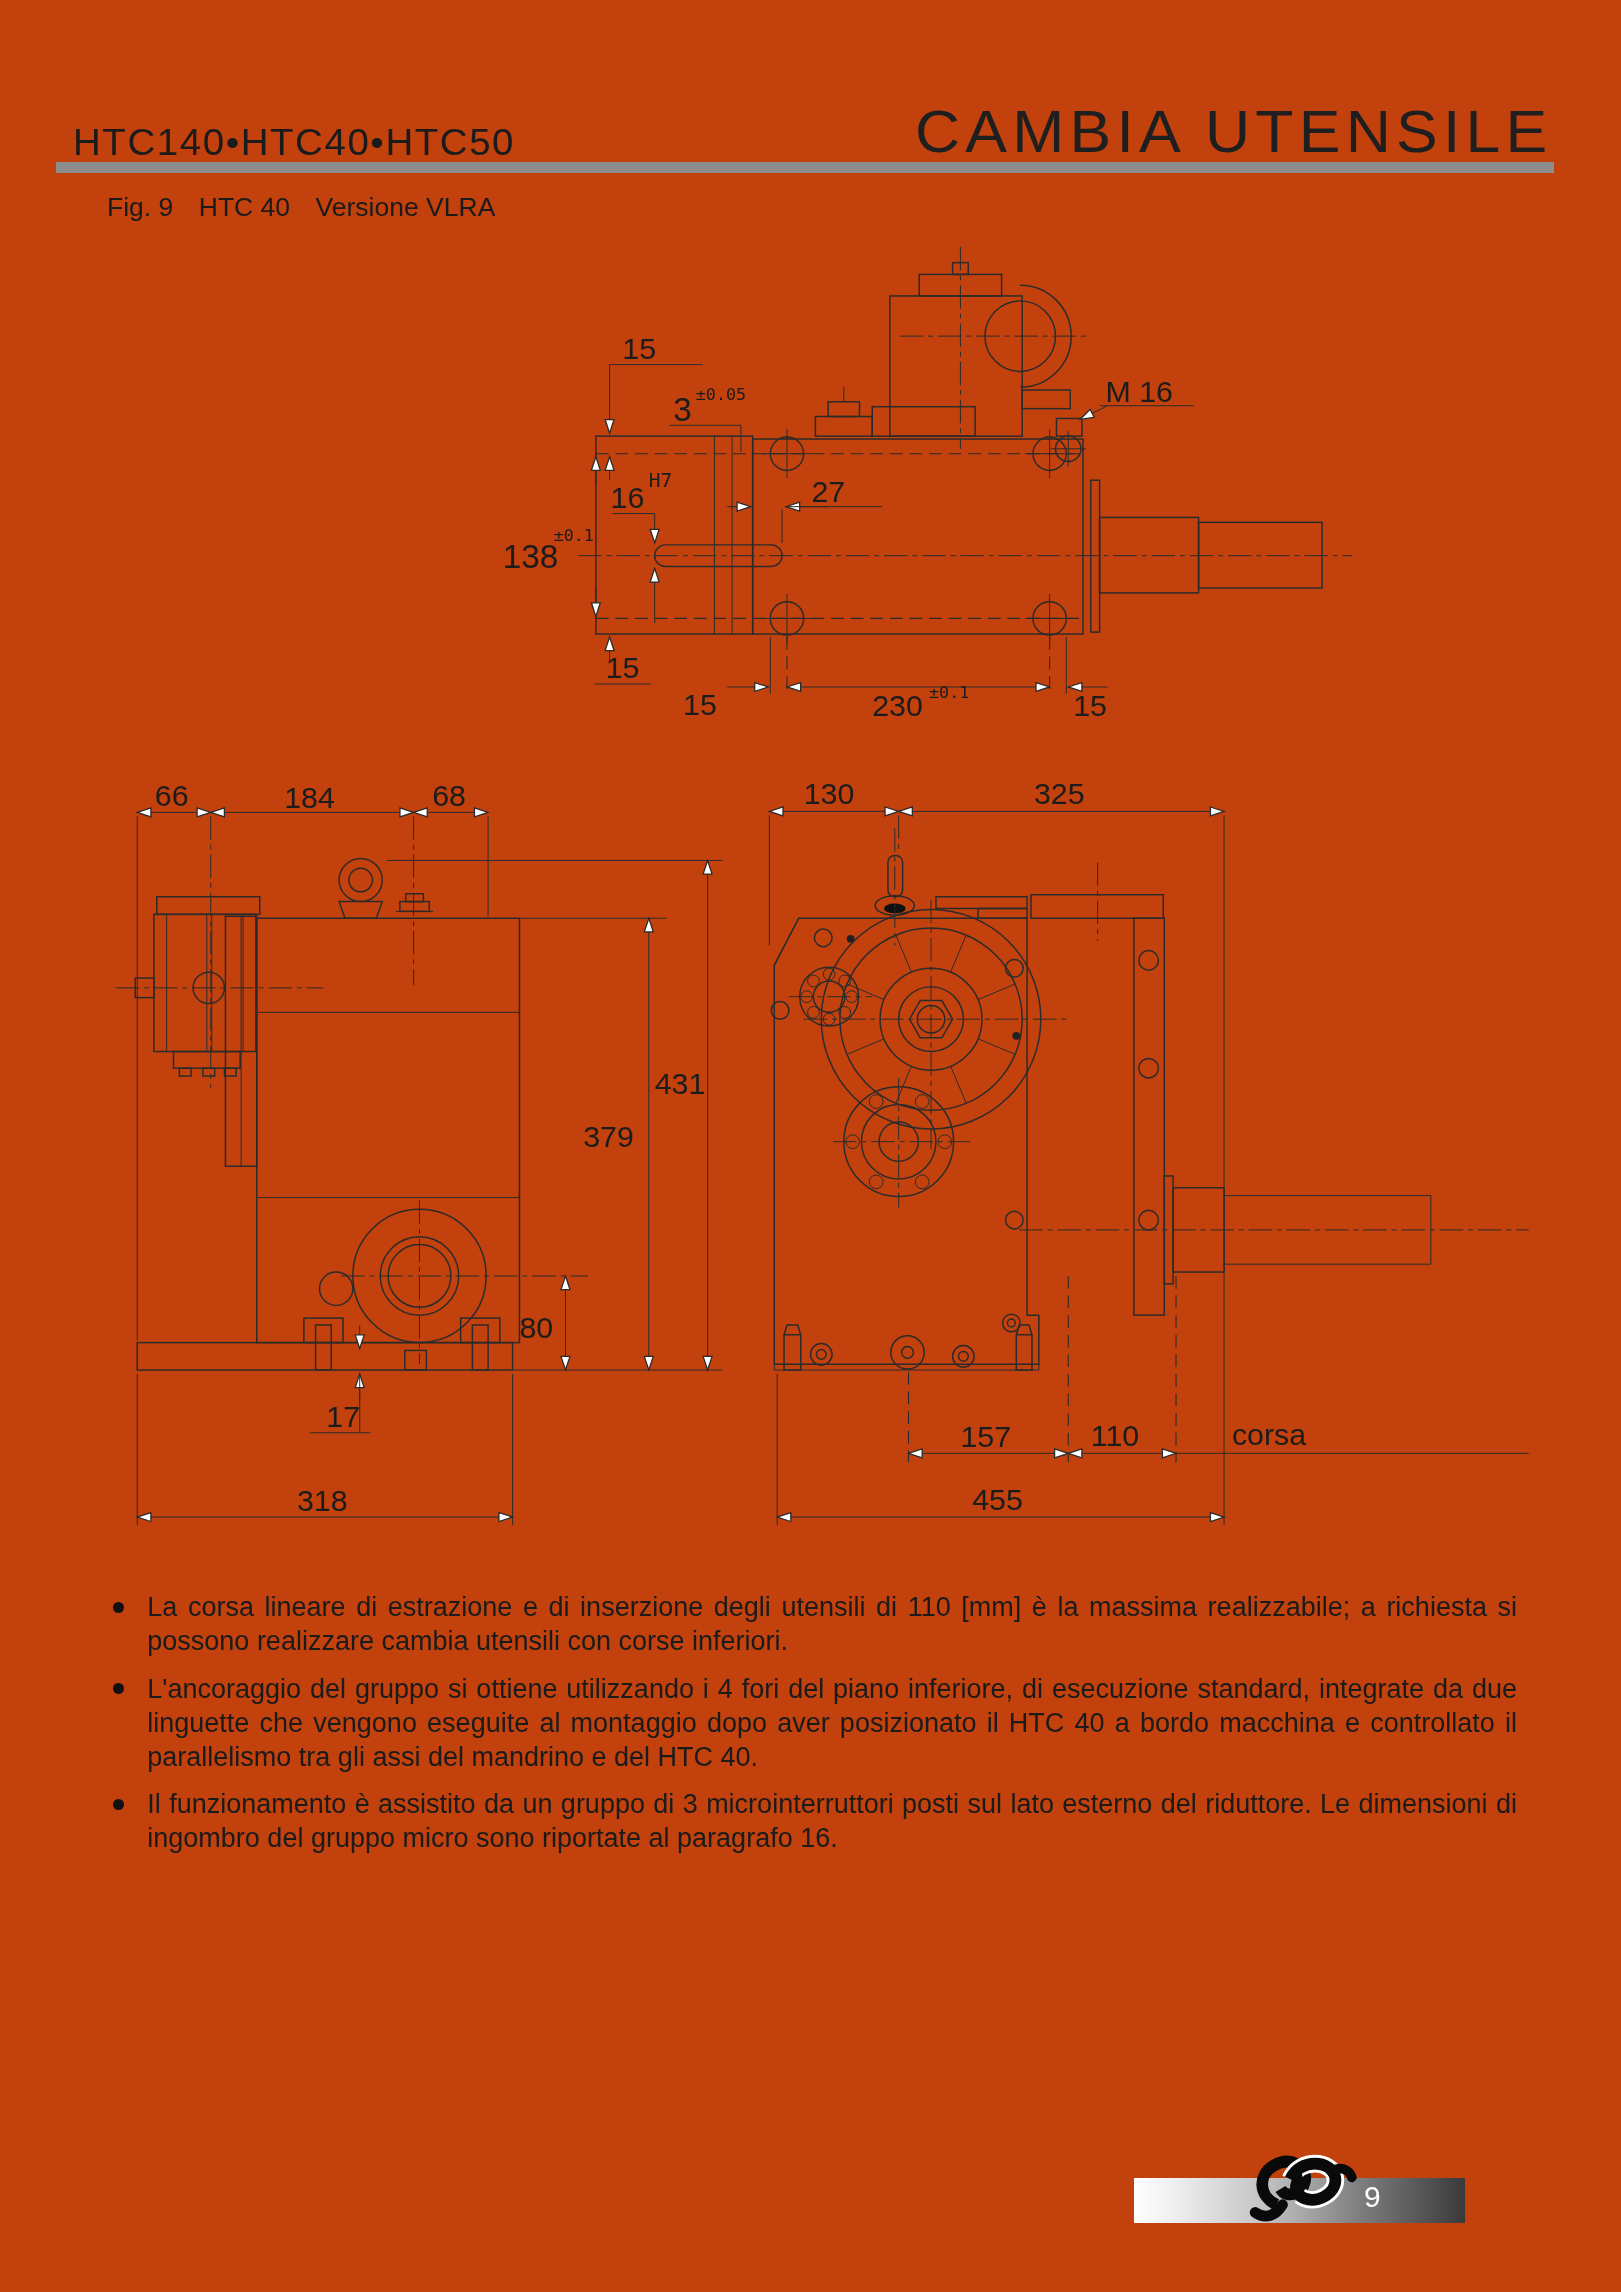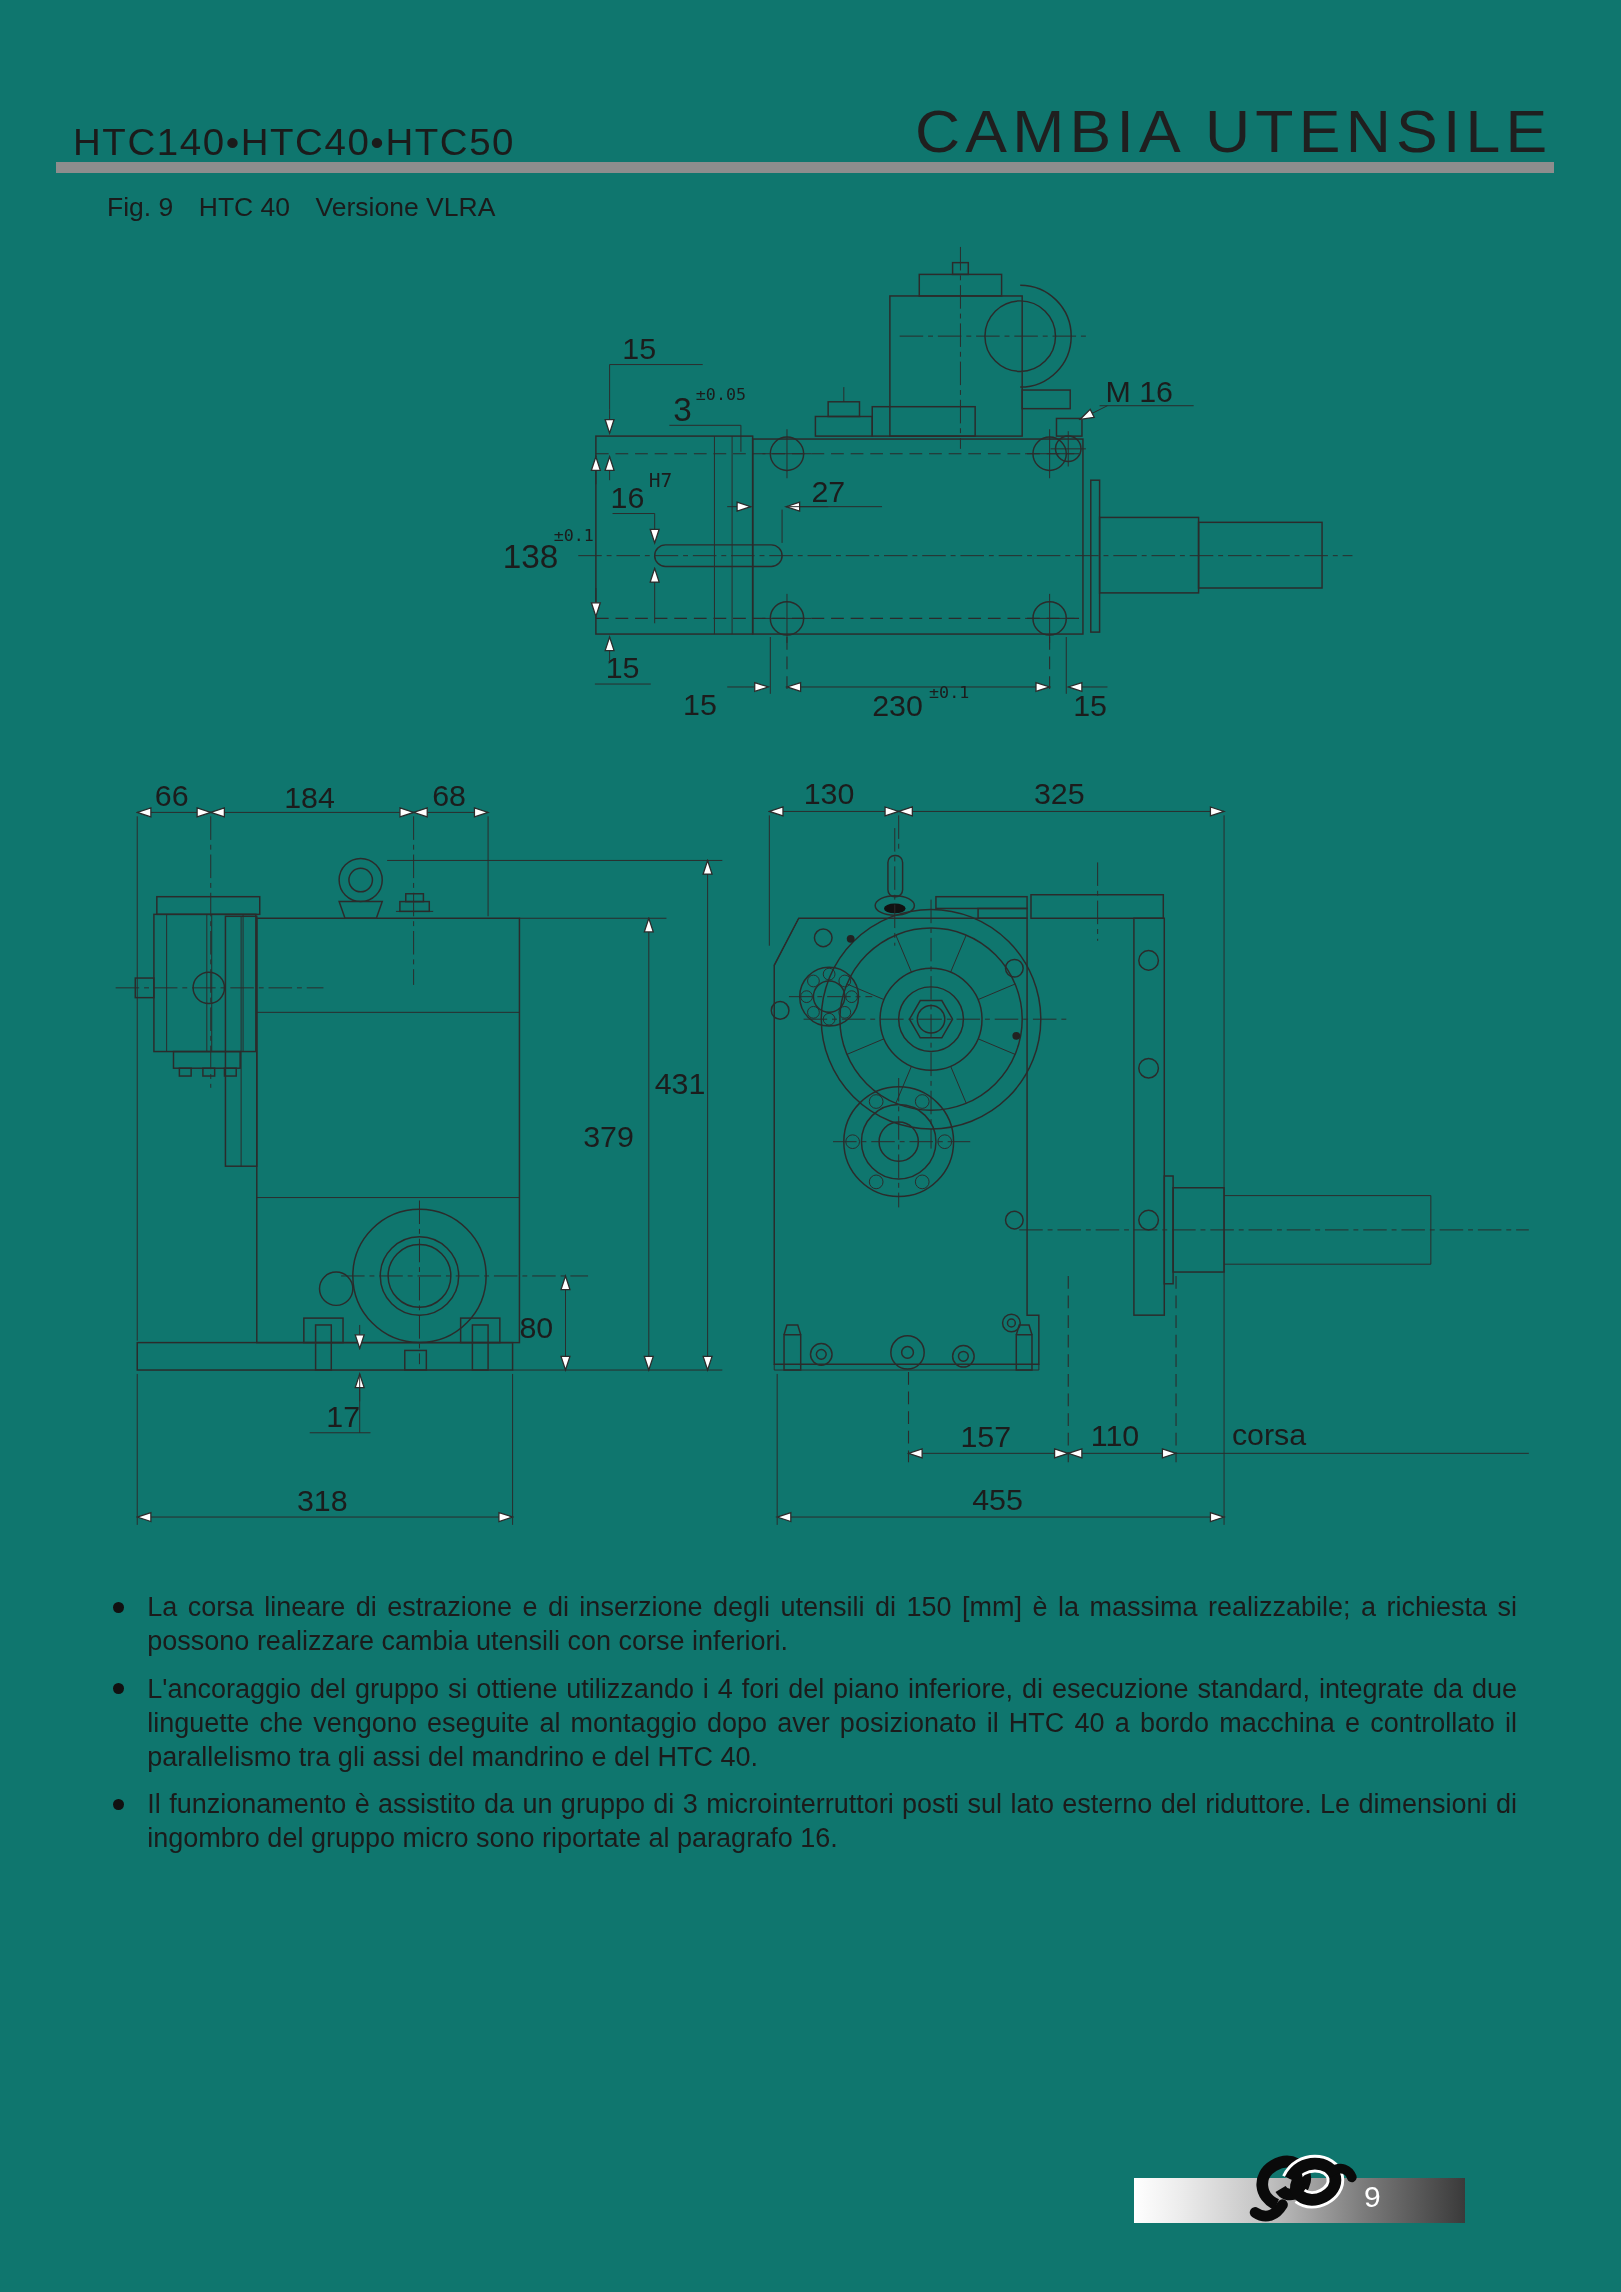--- a/index.html
+++ b/index.html
@@ -1,16 +1,16 @@
 <!DOCTYPE html>
 <html><head>
 <meta charset="utf-8">
 <style>
   html,body{margin:0;padding:0;background:#e9e9e9;}
-  .page{position:relative;width:1621px;height:2293px;background:#0f766e;overflow:hidden;
+  .page{position:relative;width:1621px;height:2293px;background:#c2410c;overflow:hidden;
         font-family:"Liberation Sans", sans-serif;color:#1b1b1b;}
   
   .hdr-models{position:absolute;left:73px;top:122px;font-size:37px;letter-spacing:1.5px;
         transform:scaleX(1.04);transform-origin:left;white-space:nowrap;}
   .hdr-title{position:absolute;right:69px;top:98px;font-size:59px;letter-spacing:4.9px;
         transform:scaleX(1.06);transform-origin:right;white-space:nowrap;color:#1f1f1f;}
   .hdr-rule{position:absolute;left:56px;top:162px;width:1498px;height:10.8px;background:#8d8d8d;}
   .fig-cap{position:absolute;left:107px;top:192px;font-size:26.5px;white-space:nowrap;}
   .fig-cap span{margin-right:25.5px;}
   
@@ -340,21 +340,21 @@
       <text class="dim" x="1257" y="1474">corsa</text>
       <line class="dl" x1="793" y1="1402" x2="793" y2="1556"></line>
       <line class="dl" x1="793" y1="1548" x2="1249" y2="1548" marker-start="url(#arr)" marker-end="url(#arr)"></line>
       <text class="dim" x="992" y="1541">455</text>
     </g>
   </svg>
 
   <div class="bullets">
     <div class="brow">
       <span class="blt"></span>
-      <p>La corsa lineare di estrazione e di inserzione degli utensili di 150 [mm] è la massima realizzabile; a richiesta si possono realizzare cambia utensili con corse inferiori.</p>
+      <p>La corsa lineare di estrazione e di inserzione degli utensili di 110 [mm] è la massima realizzabile; a richiesta si possono realizzare cambia utensili con corse inferiori.</p>
     </div>
     <div class="brow">
       <span class="blt"></span>
       <p>L'ancoraggio del gruppo si ottiene utilizzando i 4 fori del piano inferiore, di esecuzione standard, integrate da due linguette che vengono eseguite al montaggio dopo aver posizionato il HTC 40 a bordo macchina e controllato il parallelismo tra gli assi  del mandrino e del HTC 40.</p>
     </div>
     <div class="brow" style="margin-top:5.9px;">
       <span class="blt"></span>
       <p>Il funzionamento è assistito da un gruppo di 3 microinterruttori posti sul lato esterno del riduttore. Le dimensioni di ingombro del gruppo micro sono riportate al paragrafo  16.</p>
     </div>
   </div>

